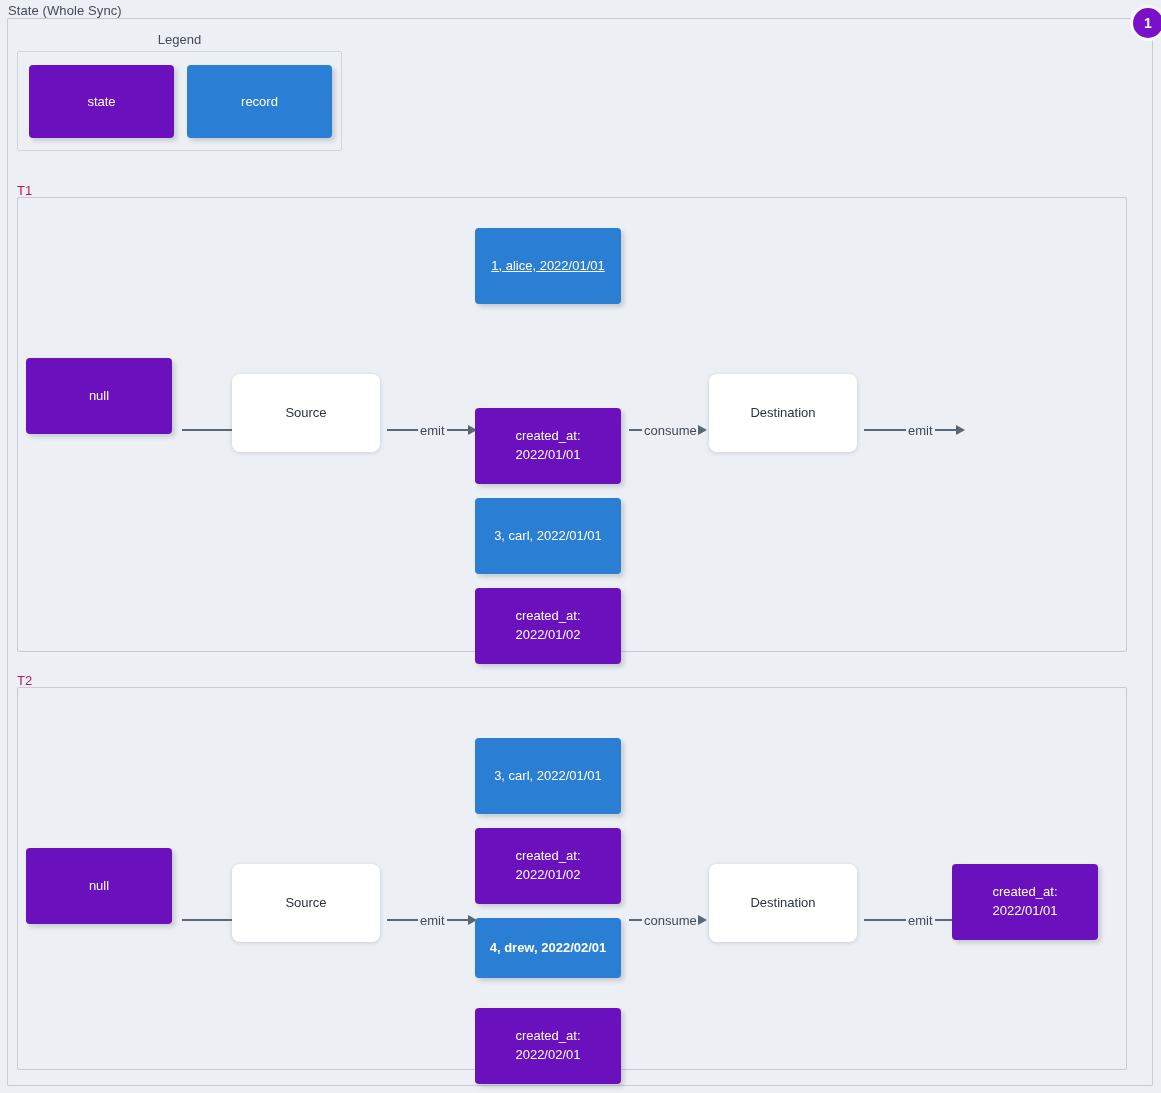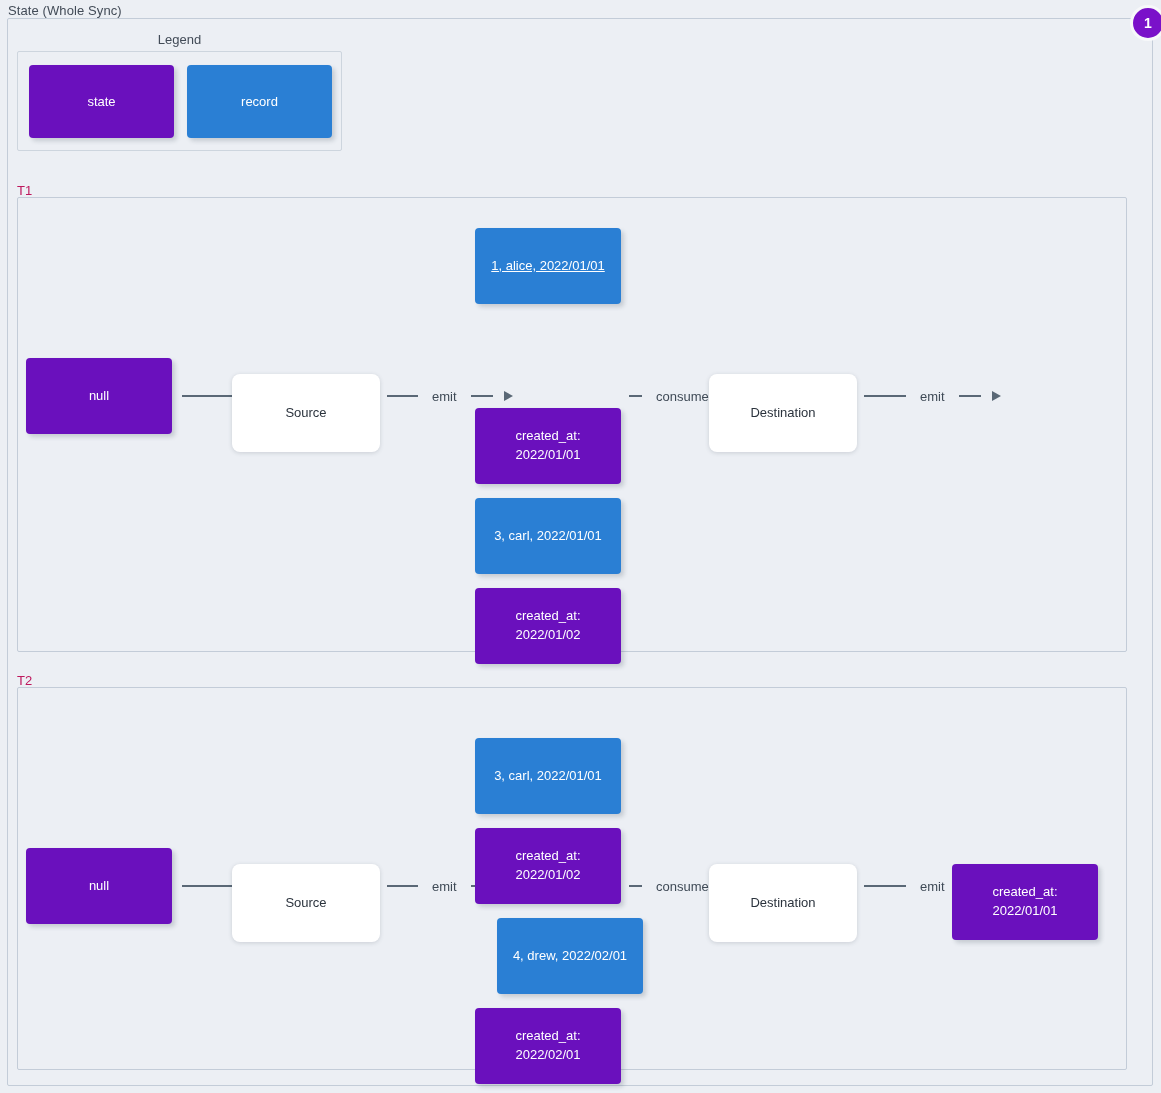--- a/index.html
+++ b/index.html
@@ -125,21 +125,22 @@
 
   
   .arrow {
     position: absolute;
     display: flex;
     align-items: center;
     height: 16px;
     color: #5a6876;
     font-size: 13px;
     white-space: nowrap;
-    gap: 12px;
+    gap: 0;
+    margin-top: 34px;
   }
   .arrow .seg {
     display: block;
     height: 2px;
     background: #5a6876;
   }
   .arrow .lbl { padding: 0 2px; color: #3f4a56; }
   .arrow .head {
     width: 0; height: 0;
     border-top: 5px solid transparent;
@@ -224,21 +225,21 @@
     <div class="arrow" style="left:369px; top:190px;">
       <span class="seg" style="width:31px;"></span>
       <span class="lbl">emit</span>
       <span class="seg" style="width:22px;"></span>
       <span class="head"></span>
     </div>
 
     <div class="node record" style="left:457px; top:50px; width:146px; height:76px;">3, carl, 2022/01/01</div>
     <div class="node state" style="left:457px; top:140px; width:146px; height:76px;">created_at:
 2022/01/02</div>
-    <div class="node record" style="left:479px; top:230px; width:146px; height:76px;">4, drew, 2022/02/01</div>
+    <div class="node record" style="left:457px; top:230px; width:146px; height:60px;font-weight:bold;">4, drew, 2022/02/01</div>
     <div class="node state" style="left:457px; top:320px; width:146px; height:76px;">created_at:
 2022/02/01</div>
 
     <div class="arrow" style="left:611px; top:190px;">
       <span class="seg" style="width:13px;"></span>
       <span class="lbl">consume</span>
       <span class="head"></span>
     </div>
 
     <div class="node plain" style="left:691px; top:176px; width:148px; height:78px;">Destination</div>

